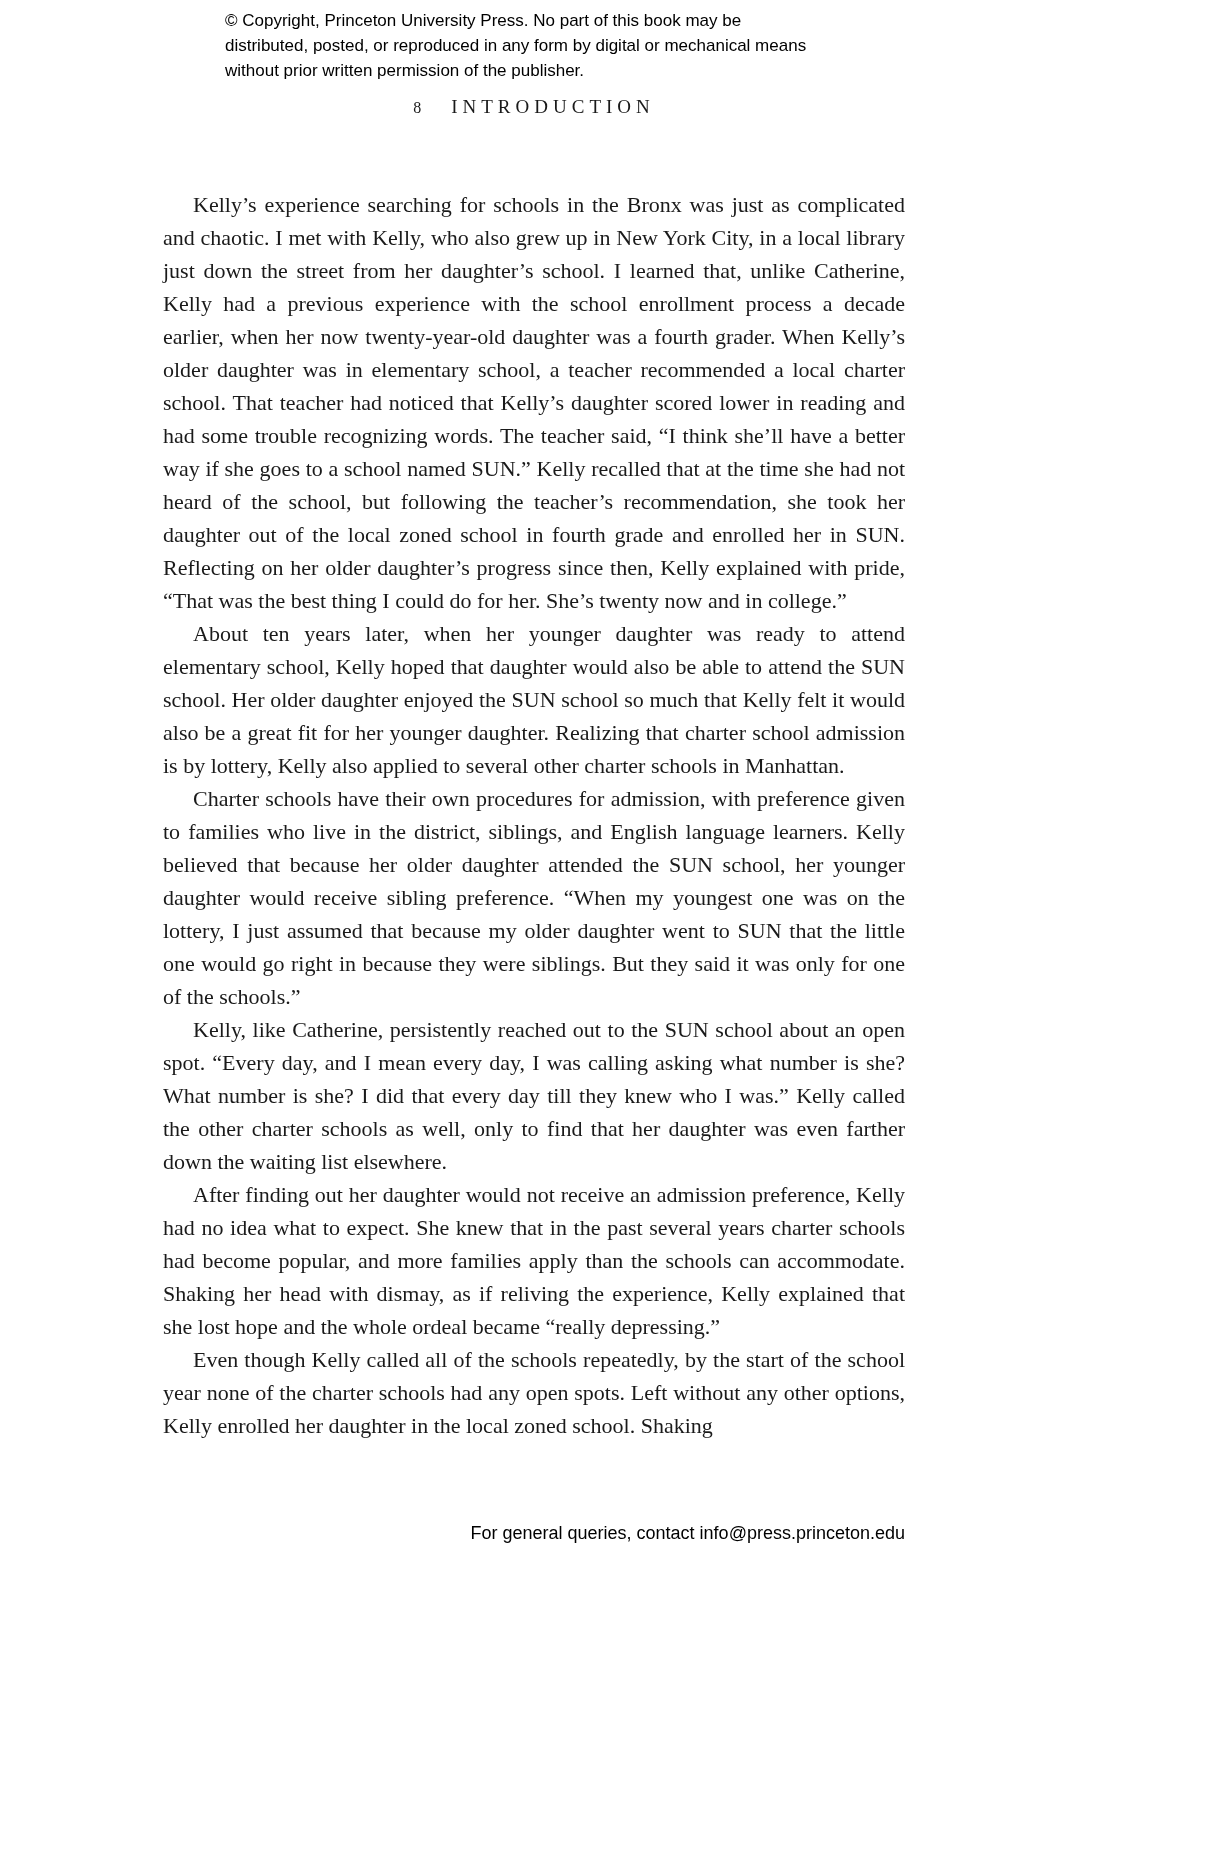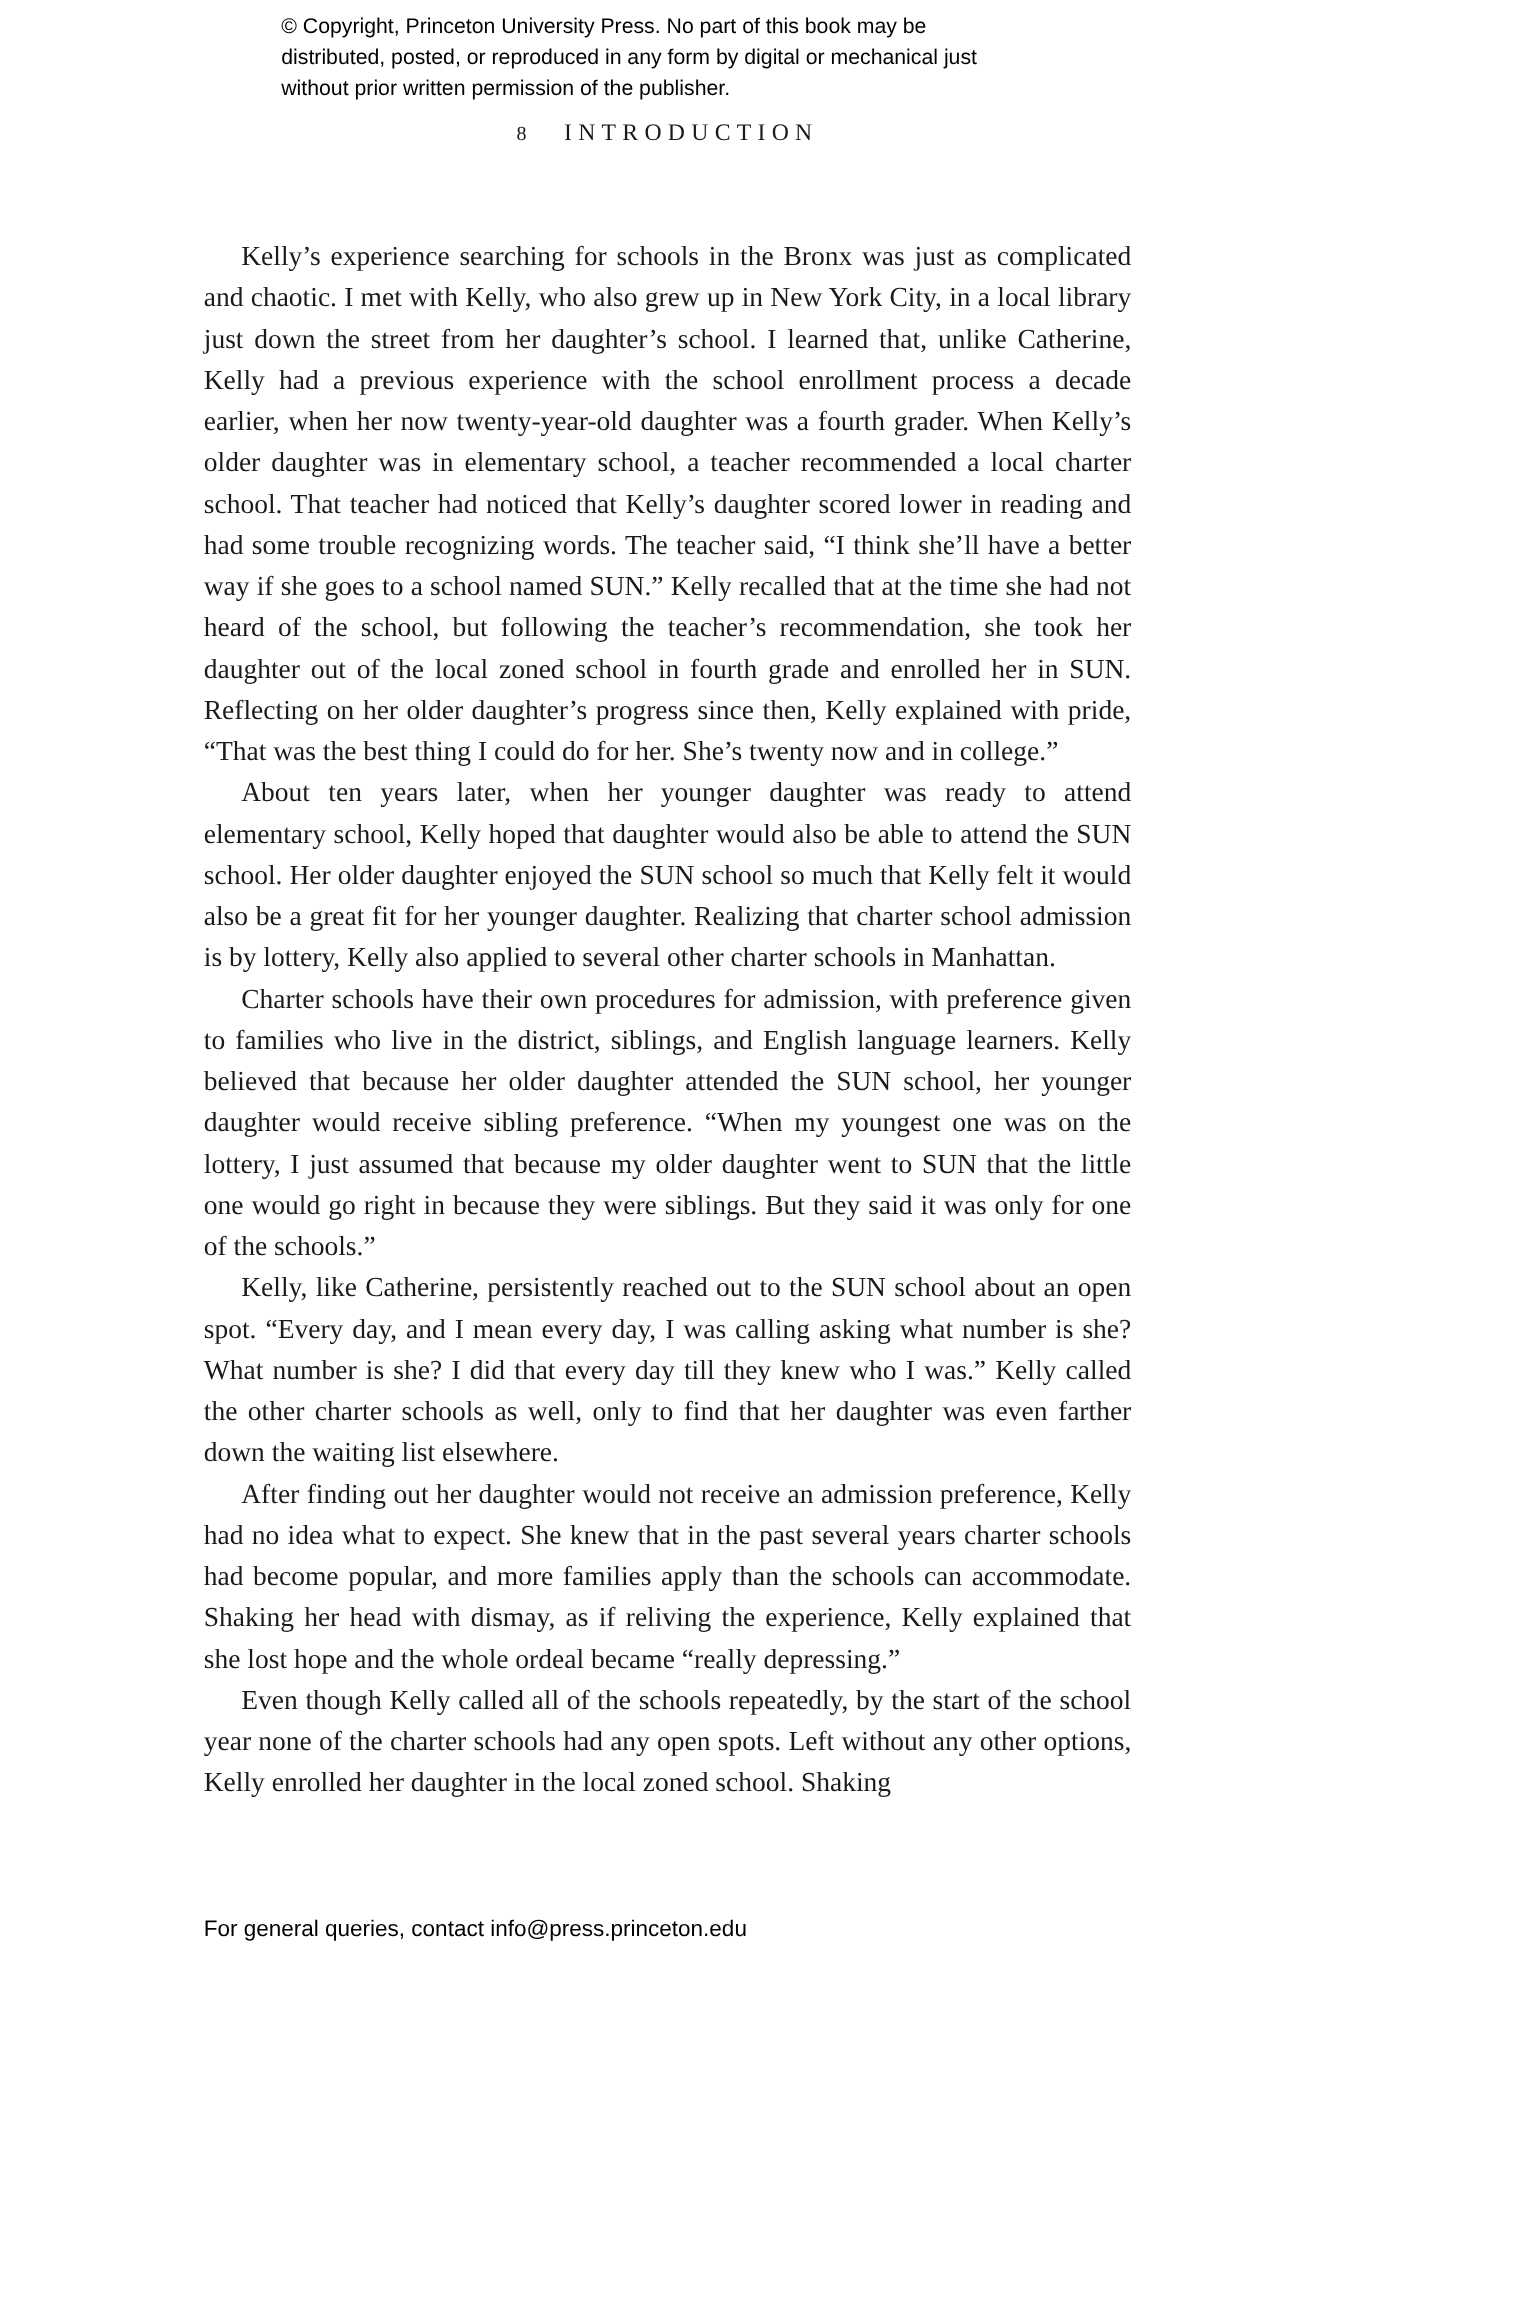--- a/index.html
+++ b/index.html
@@ -62,31 +62,30 @@
     margin: 0;
     padding: 0;
     text-indent: 30px;
     hyphens: auto;
   }
   .page-footer {
     position: absolute;
     top: 1523px;
     left: 163px;
     width: 742px;
-    text-align: left;
+    text-align: right;
     font-family: "Liberation Sans", sans-serif;
     font-size: 18px;
     color: #000000;
-    margin-top: 10px;
   }
 </style>
 </head>
 <body>
 
-<div class="copyright-notice">© Copyright, Princeton University Press. No part of this book may be distributed, posted, or reproduced in any form by digital or mechanical just without prior written permission of the publisher.</div>
+<div class="copyright-notice">© Copyright, Princeton University Press. No part of this book may be distributed, posted, or reproduced in any form by digital or mechanical means without prior written permission of the publisher.</div>
 
 <div class="running-head-row">
   <span class="page-number">8</span><span class="running-head">INTRODUCTION</span>
 </div>
 
 <div class="body-text">
   <p>Kelly’s experience searching for schools in the Bronx was just as complicated and chaotic. I met with Kelly, who also grew up in New York City, in a local library just down the street from her daughter’s school. I learned that, unlike Catherine, Kelly had a previous experience with the school enrollment process a decade earlier, when her now twenty-year-old daughter was a fourth grader. When Kelly’s older daughter was in elementary school, a teacher recommended a local charter school. That teacher had noticed that Kelly’s daughter scored lower in reading and had some trouble recognizing words. The teacher said, “I think she’ll have a better way if she goes to a school named SUN.” Kelly recalled that at the time she had not heard of the school, but following the teacher’s recommendation, she took her daughter out of the local zoned school in fourth grade and enrolled her in SUN. Reflecting on her older daughter’s progress since then, Kelly explained with pride, “That was the best thing I could do for her. She’s twenty now and in college.”</p>
   <p>About ten years later, when her younger daughter was ready to attend elementary school, Kelly hoped that daughter would also be able to attend the SUN school. Her older daughter enjoyed the SUN school so much that Kelly felt it would also be a great fit for her younger daughter. Realizing that charter school admission is by lottery, Kelly also applied to several other charter schools in Manhattan.</p>
   <p>Charter schools have their own procedures for admission, with preference given to families who live in the district, siblings, and English language learners. Kelly believed that because her older daughter attended the SUN school, her younger daughter would receive sibling preference. “When my youngest one was on the lottery, I just assumed that because my older daughter went to SUN that the little one would go right in because they were siblings. But they said it was only for one of the schools.”</p>
   <p>Kelly, like Catherine, persistently reached out to the SUN school about an open spot. “Every day, and I mean every day, I was calling asking what number is she? What number is she? I did that every day till they knew who I was.” Kelly called the other charter schools as well, only to find that her daughter was even farther down the waiting list elsewhere.</p>

